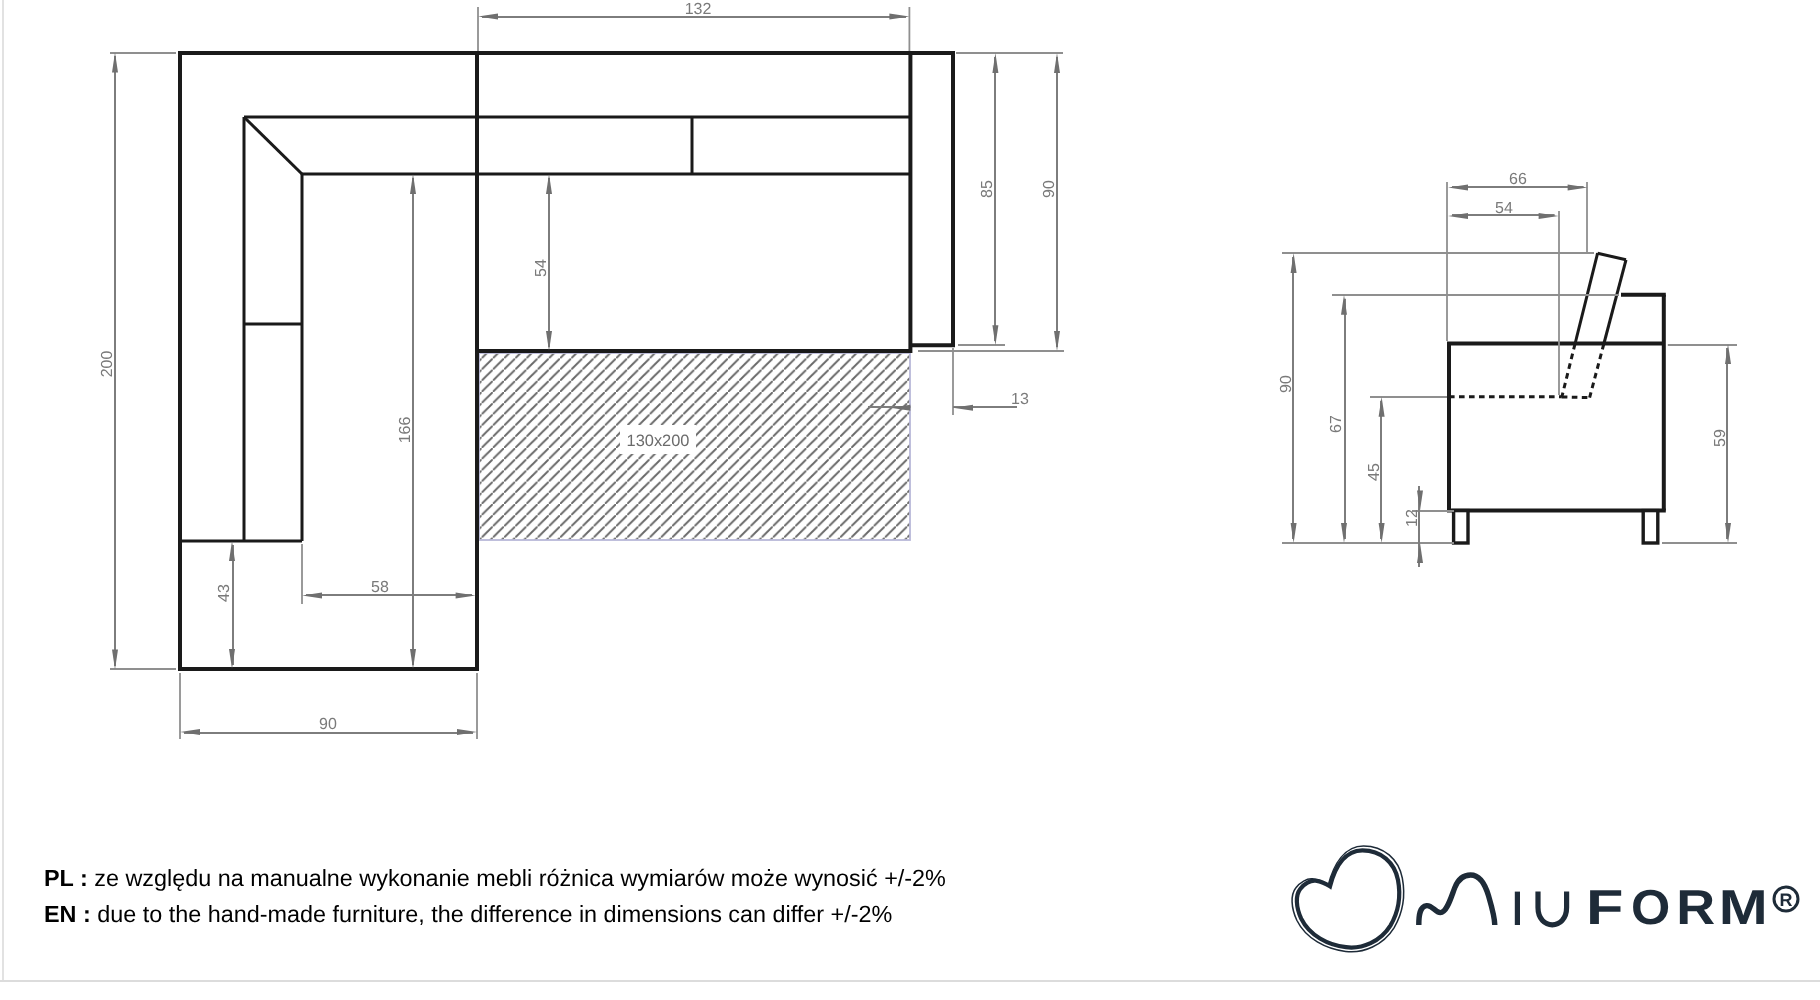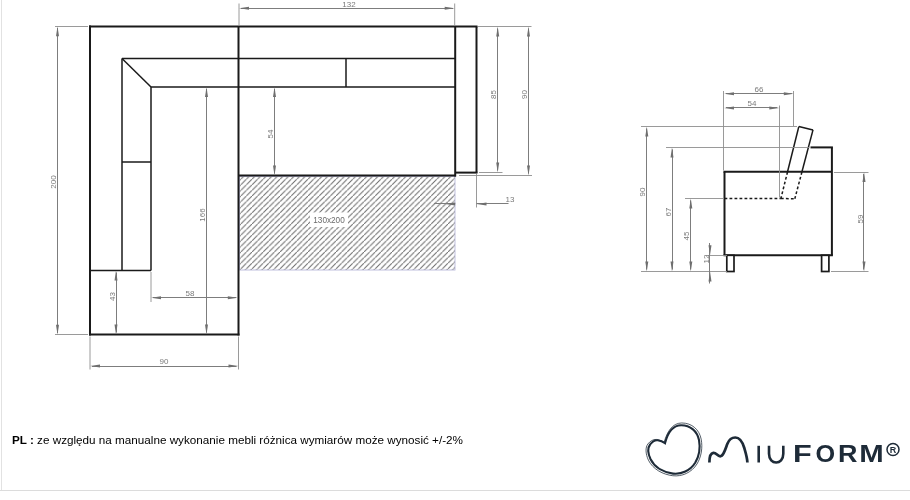--- a/index.html
+++ b/index.html
@@ -255,19 +255,20 @@
     <text transform="translate(847.8,462) scale(1.1,1)">R</text>
     <text transform="translate(871.6,462) scale(1.2,1)">M</text>
   </g>
 
   <g fill="none" stroke="#1e2b38">
     <circle cx="893" cy="449.5" r="6" stroke-width="1.5"></circle>
     <text x="893" y="452.8" text-anchor="middle" font-size="9" font-weight="bold" stroke="none" fill="#1e2b38" font-family="Liberation Sans, sans-serif">R</text>
   </g>
 </svg>
 
-<div style="position:absolute;left:12px;top:430.5px;font-size:11.7px;color:#000;line-height:18.65px;white-space:nowrap;">
+<div style="position:absolute;left:22px;top:430.5px;font-size:11.7px;color:#000;line-height:18.65px;white-space:nowrap;">
 
   <div><b>PL :</b> ze względu na manualne wykonanie mebli różnica wymiarów może wynosić +/-2%</div>
 
+  <div><b>EN :</b> due to the hand-made furniture, the difference in dimensions can differ +/-2%</div>
 
 </div>
 </div>
 
 </body></html>

